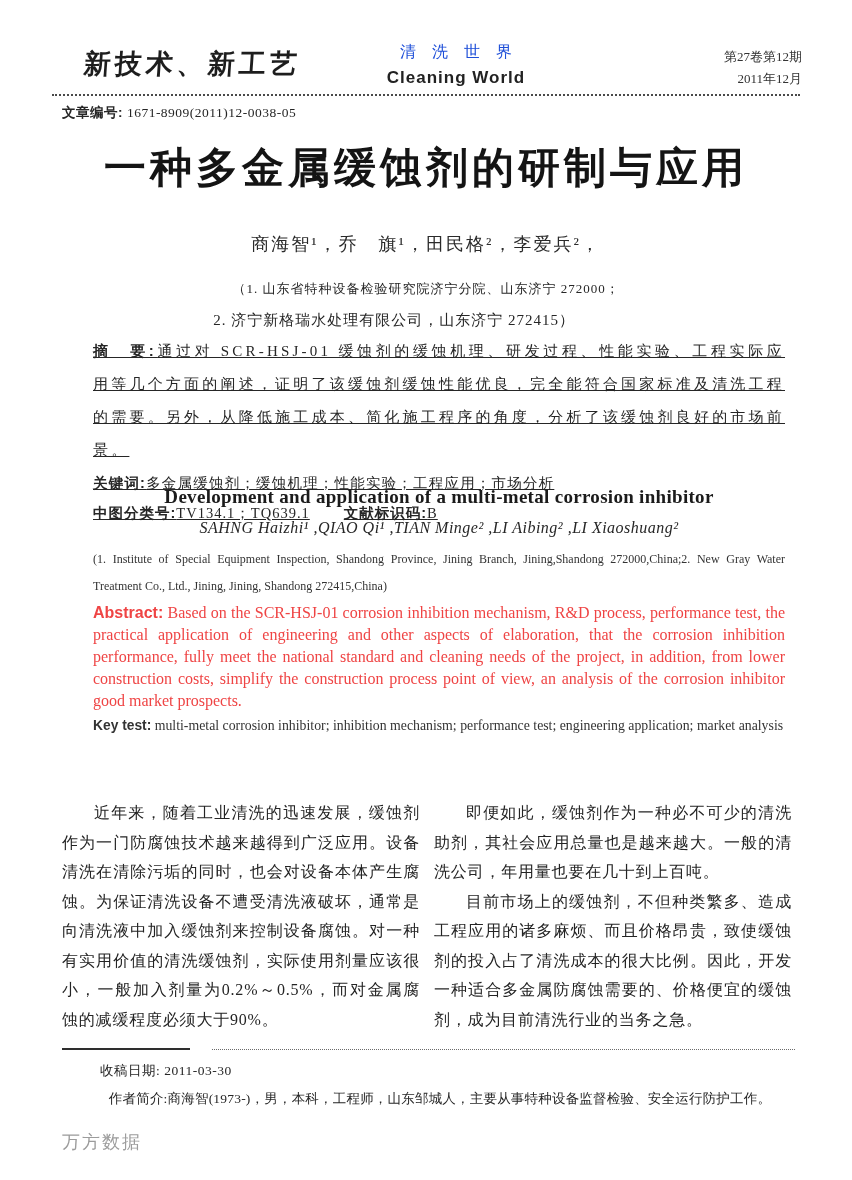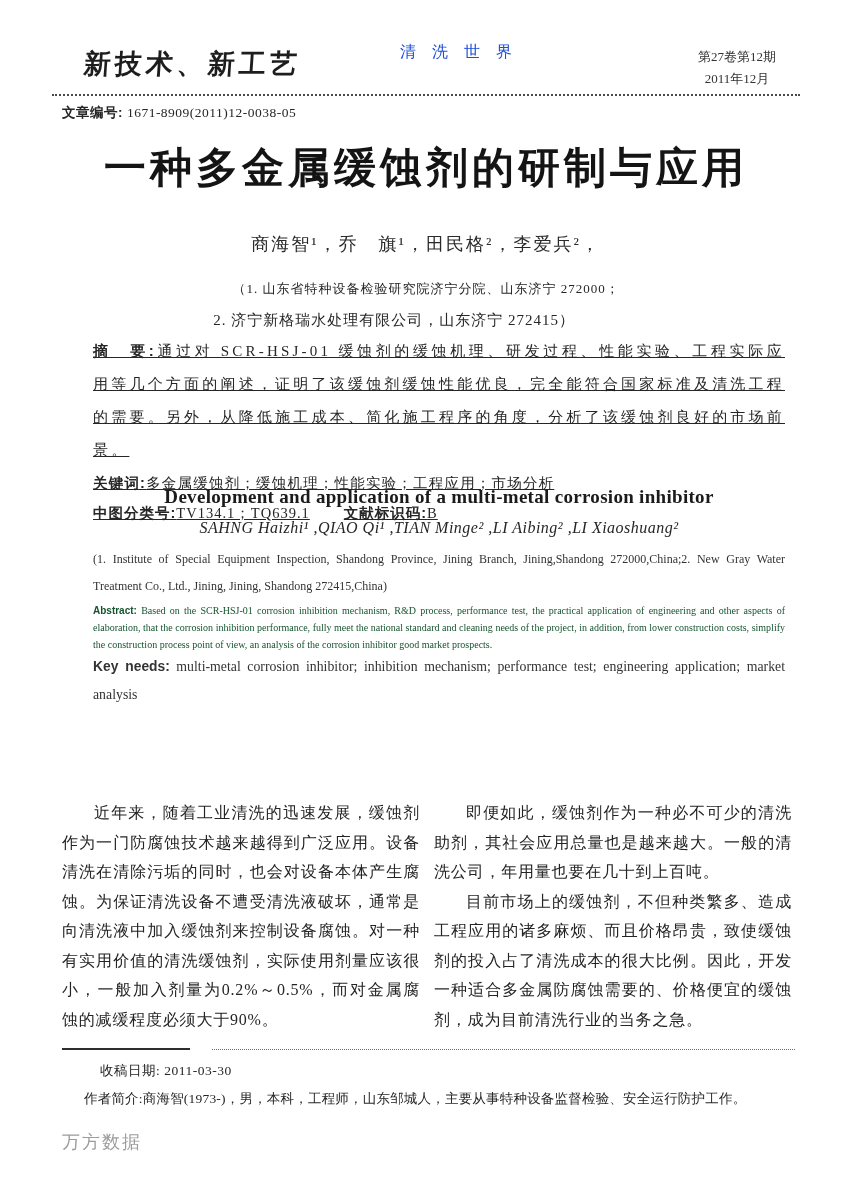--- a/index.html
+++ b/index.html
@@ -12,21 +12,21 @@
     color:#262626;
     overflow:hidden;
   }
   .hei{font-family:"Liberation Sans","DejaVu Sans",sans-serif;font-weight:bold;}
   .abs{position:absolute;}
   
   .brand{left:84px;top:46px;font-size:27px;letter-spacing:4px;color:#1d1d1d;transform:skewX(-4deg);}
   .jr-center{left:326px;top:42px;width:260px;text-align:center;}
   .jr-cn{font-size:16px;letter-spacing:16px;padding-left:16px;color:#1d4ed8;}
   .jr-en{font-size:17px;margin-top:5px;letter-spacing:1px;color:#222;}
-  .jr-right{left:672px;top:46px;width:130px;text-align:center;font-size:13px;line-height:22px;color:#333;}
+  .jr-right{left:672px;top:46px;width:130px;text-align:right;font-size:13px;line-height:22px;color:#333;}
   .head-rule{left:52px;top:94px;width:748px;border-top:2px dotted #4a4a4a;height:0;}
   .article-no{left:62px;top:104px;font-size:13.5px;letter-spacing:.5px;}
   
   .title-cn{left:0;top:140px;width:852px;text-align:center;font-size:42px;letter-spacing:4px;color:#141414;}
   .authors-cn{left:0;top:232px;width:852px;text-align:center;font-size:18px;letter-spacing:2px;color:#2a2a2a;}
   .affil1{left:0;top:280px;width:852px;text-align:center;font-size:13px;letter-spacing:1px;}
   .affil2{left:0;top:311px;width:788px;text-align:center;font-size:15px;letter-spacing:1px;}
   
   .ab-block{left:93px;top:334px;width:692px;}
   .ab-block p{margin:0;text-decoration:underline;}
@@ -34,43 +34,44 @@
   .p-keywords{font-size:14.5px;letter-spacing:1.2px;margin-top:7px !important;}
   .p-clc{font-size:14.5px;letter-spacing:1px;margin-top:11px !important;}
   .clc-doc-label{margin-left:34px;}
   .lbl{font-family:"Liberation Sans","DejaVu Sans",sans-serif;font-weight:bold;}
   
   .en-block{left:93px;top:486px;width:692px;}
   .en-block p{margin:0;}
   .en-title{text-align:center;font-size:19px;font-weight:bold;letter-spacing:.3px;color:#1b1b1b;}
   .en-authors{text-align:center;font-style:italic;font-size:16px;margin-top:11px !important;letter-spacing:.5px;}
   .en-affil{font-size:12px;line-height:27px;margin-top:9px !important;text-align:justify;color:#333;}
-  .en-abstract{font-size:10px;line-height:17px;text-align:justify;margin-top:2px !important;color:#14532d;}
+  .en-abstract{font-size:16px;line-height:22px;text-align:justify;margin-top:2px !important;color:#ef4444;}
   .en-keywords{font-size:13.8px;line-height:27.5px;text-align:justify;color:#333;}
   
   .columns{left:62px;top:798px;width:730px;display:flex;gap:14px;}
   .col{flex:1;font-size:16px;line-height:29.5px;text-align:justify;letter-spacing:.8px;color:#242424;}
   .col p{margin:0;text-indent:2em;}
   
   .foot-rule{left:62px;top:1048px;width:733px;display:flex;align-items:center;}
   .foot-rule .solid{width:128px;border-top:2px solid #2e2e2e;height:0;}
   .foot-rule .dots{flex:1;margin-left:22px;border-top:1.5px dotted #6a6a6a;height:0;}
   .received{left:84px;top:1062px;font-size:13.5px;letter-spacing:.5px;padding-left:16px;}
-  .bio{left:84px;top:1088px;width:712px;font-size:13.5px;letter-spacing:.2px;line-height:22px;}
+  .bio{left:84px;top:1088px;width:712px;font-size:13.5px;letter-spacing:.2px;line-height:22px;text-align:center;}
   .watermark{left:62px;top:1130px;font-size:18px;color:#9c9c9c;letter-spacing:2px;}
 </style>
 </head>
 <body>
 
 <div class="page">
 
   <div class="abs brand hei">新技术、新工艺</div>
 
   <div class="abs jr-center">
     <div class="jr-cn">清洗世界</div>
+    <div class="jr-en hei">Cleaning World</div>
   </div>
 
   <div class="abs jr-right">
     <div>第27卷第12期</div>
     <div>2011年12月</div>
   </div>
 
   <div class="abs head-rule"></div>
 
   <div class="abs article-no">
@@ -88,21 +89,21 @@
     <p class="p-abstract"><span class="lbl">摘　要:</span><span>通过对 SCR-HSJ-01 缓蚀剂的缓蚀机理、研发过程、性能实验、工程实际应用等几个方面的阐述，证明了该缓蚀剂缓蚀性能优良，完全能符合国家标准及清洗工程的需要。另外，从降低施工成本、简化施工程序的角度，分析了该缓蚀剂良好的市场前景。</span></p>
     <p class="p-keywords"><span class="lbl">关键词:</span><span>多金属缓蚀剂；缓蚀机理；性能实验；工程应用；市场分析</span></p>
     <p class="p-clc"><span class="lbl">中图分类号:</span><span>TV134.1；TQ639.1</span><span class="lbl clc-doc-label">文献标识码:</span><span>B</span></p>
   </div>
 
   <div class="abs en-block">
     <p class="en-title">Development and application of a multi-metal corrosion inhibitor</p>
     <p class="en-authors">SAHNG Haizhi¹ ,QIAO Qi¹ ,TIAN Minge² ,LI Aibing² ,LI Xiaoshuang²</p>
     <p class="en-affil">(1. Institute of Special Equipment Inspection, Shandong Province, Jining Branch, Jining,Shandong 272000,China;2. New Gray Water Treatment Co., Ltd., Jining, Jining, Shandong 272415,China)</p>
     <p class="en-abstract"><span class="lbl">Abstract:</span> <span>Based on the SCR-HSJ-01 corrosion inhibition mechanism, R&amp;D process, performance test, the practical application of engineering and other aspects of elaboration, that the corrosion inhibition performance, fully meet the national standard and cleaning needs of the project, in addition, from lower construction costs, simplify the construction process point of view, an analysis of the corrosion inhibitor good market prospects.</span></p>
-    <p class="en-keywords"><span class="lbl">Key needs:</span> <span>multi-metal corrosion inhibitor; inhibition mechanism; performance test; engineering application; market analysis</span></p>
+    <p class="en-keywords"><span class="lbl">Key test:</span> <span>multi-metal corrosion inhibitor; inhibition mechanism; performance test; engineering application; market analysis</span></p>
   </div>
 
   <div class="abs columns">
     <div class="col">
       <p>近年来，随着工业清洗的迅速发展，缓蚀剂作为一门防腐蚀技术越来越得到广泛应用。设备清洗在清除污垢的同时，也会对设备本体产生腐蚀。为保证清洗设备不遭受清洗液破坏，通常是向清洗液中加入缓蚀剂来控制设备腐蚀。对一种有实用价值的清洗缓蚀剂，实际使用剂量应该很小，一般加入剂量为0.2%～0.5%，而对金属腐蚀的减缓程度必须大于90%。</p>
     </div>
     <div class="col">
       <p>即便如此，缓蚀剂作为一种必不可少的清洗助剂，其社会应用总量也是越来越大。一般的清洗公司，年用量也要在几十到上百吨。</p>
       <p>目前市场上的缓蚀剂，不但种类繁多、造成工程应用的诸多麻烦、而且价格昂贵，致使缓蚀剂的投入占了清洗成本的很大比例。因此，开发一种适合多金属防腐蚀需要的、价格便宜的缓蚀剂，成为目前清洗行业的当务之急。</p>
     </div>

